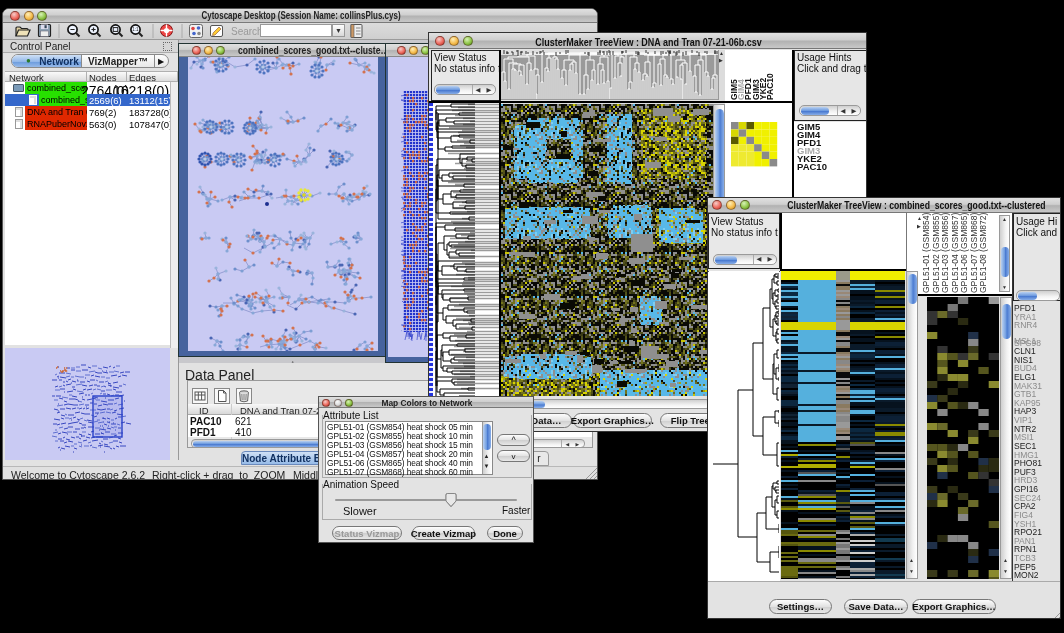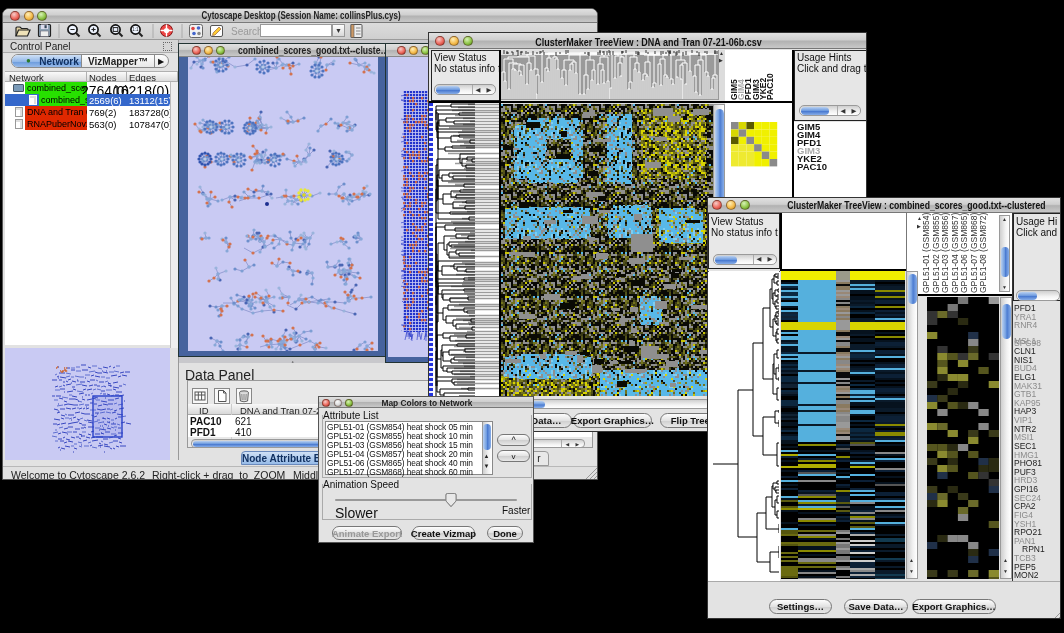--- a/index.html
+++ b/index.html
@@ -2087,21 +2087,21 @@
       <div class="abs" style="left:306px;top:260.2px;font-size:8.5px;color:#222;white-space:nowrap">PHO81</div>
       <div class="abs" style="left:306px;top:268.8px;font-size:8.5px;color:#222;white-space:nowrap">PUF3</div>
       <div class="abs" style="left:306px;top:277.4px;font-size:8.5px;color:#8a8a8a;white-space:nowrap">HRD3</div>
       <div class="abs" style="left:306px;top:286.0px;font-size:8.5px;color:#222;white-space:nowrap">GPI16</div>
       <div class="abs" style="left:306px;top:294.6px;font-size:8.5px;color:#8a8a8a;white-space:nowrap">SEC24</div>
       <div class="abs" style="left:306px;top:303.3px;font-size:8.5px;color:#222;white-space:nowrap">CPA2</div>
       <div class="abs" style="left:306px;top:311.9px;font-size:8.5px;color:#8a8a8a;white-space:nowrap">FIG4</div>
       <div class="abs" style="left:306px;top:320.5px;font-size:8.5px;color:#8a8a8a;white-space:nowrap">YSH1</div>
       <div class="abs" style="left:306px;top:329.1px;font-size:8.5px;color:#222;white-space:nowrap">RPO21</div>
       <div class="abs" style="left:306px;top:337.7px;font-size:8.5px;color:#8a8a8a;white-space:nowrap">PAN1</div>
-      <div class="abs" style="left:314px;top:346.4px;font-size:8.5px;color:#222;white-space:nowrap">RPN1</div>
+      <div class="abs" style="left:306px;top:346.4px;font-size:8.5px;color:#222;white-space:nowrap">RPN1</div>
       <div class="abs" style="left:306px;top:355.0px;font-size:8.5px;color:#8a8a8a;white-space:nowrap">TCB3</div>
       <div class="abs" style="left:306px;top:363.6px;font-size:8.5px;color:#222;white-space:nowrap">PEP5</div>
       <div class="abs" style="left:306px;top:372.2px;font-size:8.5px;color:#222;white-space:nowrap">MON2</div>
       <div class="abs" style="left:304px;top:15px;width:1px;height:383px;background:#333"></div>
       <div class="abs" style="left:0;top:383px;width:354px;height:44px;background:#e3e3e3;border-top:1px solid #aaa"></div>
       <div style="position:absolute;left:61px;top:401px;width:63px;height:15px;border:1px solid #777;border-radius:7.5px;background:linear-gradient(#fdfdfd,#e2e2e2 50%,#cfcfcf 52%,#e8e8e8);display:flex;align-items:center;justify-content:center;font-size:9.5px;font-weight:bold;color:#111;white-space:nowrap">Settings…</div>
       <div style="position:absolute;left:136px;top:401px;width:64px;height:15px;border:1px solid #777;border-radius:7.5px;background:linear-gradient(#fdfdfd,#e2e2e2 50%,#cfcfcf 52%,#e8e8e8);display:flex;align-items:center;justify-content:center;font-size:9.5px;font-weight:bold;color:#111;white-space:nowrap">Save Data…</div>
       <div style="position:absolute;left:204px;top:401px;width:84px;height:15px;border:1px solid #777;border-radius:7.5px;background:linear-gradient(#fdfdfd,#e2e2e2 50%,#cfcfcf 52%,#e8e8e8);display:flex;align-items:center;justify-content:center;font-size:9.5px;font-weight:bold;color:#111;white-space:nowrap">Export Graphics…</div>
       <svg class="abs" style="left:341px;top:414px" width="12" height="12">
         <path d="M11 1 L1 11 M11 5 L5 11 M11 9 L9 11" stroke="#999" stroke-width="1"></path>
@@ -2128,18 +2128,18 @@
       <div class="abs" style="left:164.5px;top:66px;font-size:6px;color:#222">▼</div>
       <div style="position:absolute;left:178px;top:37px;width:33px;height:12px;border:1px solid #777;border-radius:6.0px;background:linear-gradient(#fdfdfd,#e2e2e2 50%,#cfcfcf 52%,#e8e8e8);display:flex;align-items:center;justify-content:center;font-size:9px;font-weight:normal;color:#111;white-space:nowrap">^</div>
       <div style="position:absolute;left:178px;top:53px;width:33px;height:12px;border:1px solid #777;border-radius:6.0px;background:linear-gradient(#fdfdfd,#e2e2e2 50%,#cfcfcf 52%,#e8e8e8);display:flex;align-items:center;justify-content:center;font-size:8px;font-weight:normal;color:#111;white-space:nowrap">v</div>
       <div class="abs" style="left:4px;top:82px;font-size:10px;color:#111">Animation Speed</div>
       <div class="abs" style="left:3px;top:87px;width:210px;height:36px;border:1px solid #aaa;border-top:none"></div>
       <div class="abs" style="left:16px;top:102px;width:182px;height:2px;background:#999;border-radius:1px"></div>
       <svg class="abs" style="left:125px;top:96px" width="14" height="15">
         <path d="M2 2 Q2 0.5 3.5 0.5 L10.5 0.5 Q12 0.5 12 2 L12 8 L7 13.5 L2 8 Z" fill="linear-gradient(#fff,#ccc)" stroke="#888"></path>
         <path d="M2 2 Q2 0.5 3.5 0.5 L10.5 0.5 Q12 0.5 12 2 L12 8 L7 13.5 L2 8 Z" fill="#e8e8e8" stroke="#888"></path>
       </svg>
-      <div class="abs" style="left:16px;top:108px;font-size:14px;color:#111">Slower</div>
+      <div class="abs" style="left:24px;top:108px;font-size:11px;color:#111">Slower</div>
       <div class="abs" style="left:183px;top:108px;font-size:10px;color:#111">Faster</div>
-      <div style="position:absolute;left:13px;top:129px;width:70px;height:14px;border:1px solid #777;border-radius:7.0px;background:linear-gradient(#fdfdfd,#e2e2e2 50%,#cfcfcf 52%,#e8e8e8);display:flex;align-items:center;justify-content:center;font-size:9.5px;font-weight:bold;color:#999;white-space:nowrap">Animate Export</div>
+      <div style="position:absolute;left:13px;top:129px;width:70px;height:14px;border:1px solid #777;border-radius:7.0px;background:linear-gradient(#fdfdfd,#e2e2e2 50%,#cfcfcf 52%,#e8e8e8);display:flex;align-items:center;justify-content:center;font-size:9.5px;font-weight:bold;color:#999;white-space:nowrap">Status Vizmap</div>
       <div style="position:absolute;left:93px;top:129px;width:63px;height:14px;border:1px solid #777;border-radius:7.0px;background:linear-gradient(#fdfdfd,#e2e2e2 50%,#cfcfcf 52%,#e8e8e8);display:flex;align-items:center;justify-content:center;font-size:9.5px;font-weight:bold;color:#111;white-space:nowrap">Create Vizmap</div>
       <div style="position:absolute;left:168px;top:129px;width:36px;height:14px;border:1px solid #777;border-radius:7.0px;background:linear-gradient(#fdfdfd,#e2e2e2 50%,#cfcfcf 52%,#e8e8e8);display:flex;align-items:center;justify-content:center;font-size:9.5px;font-weight:bold;color:#111;white-space:nowrap">Done</div>
     </div>
   </div>
 </body></html>

